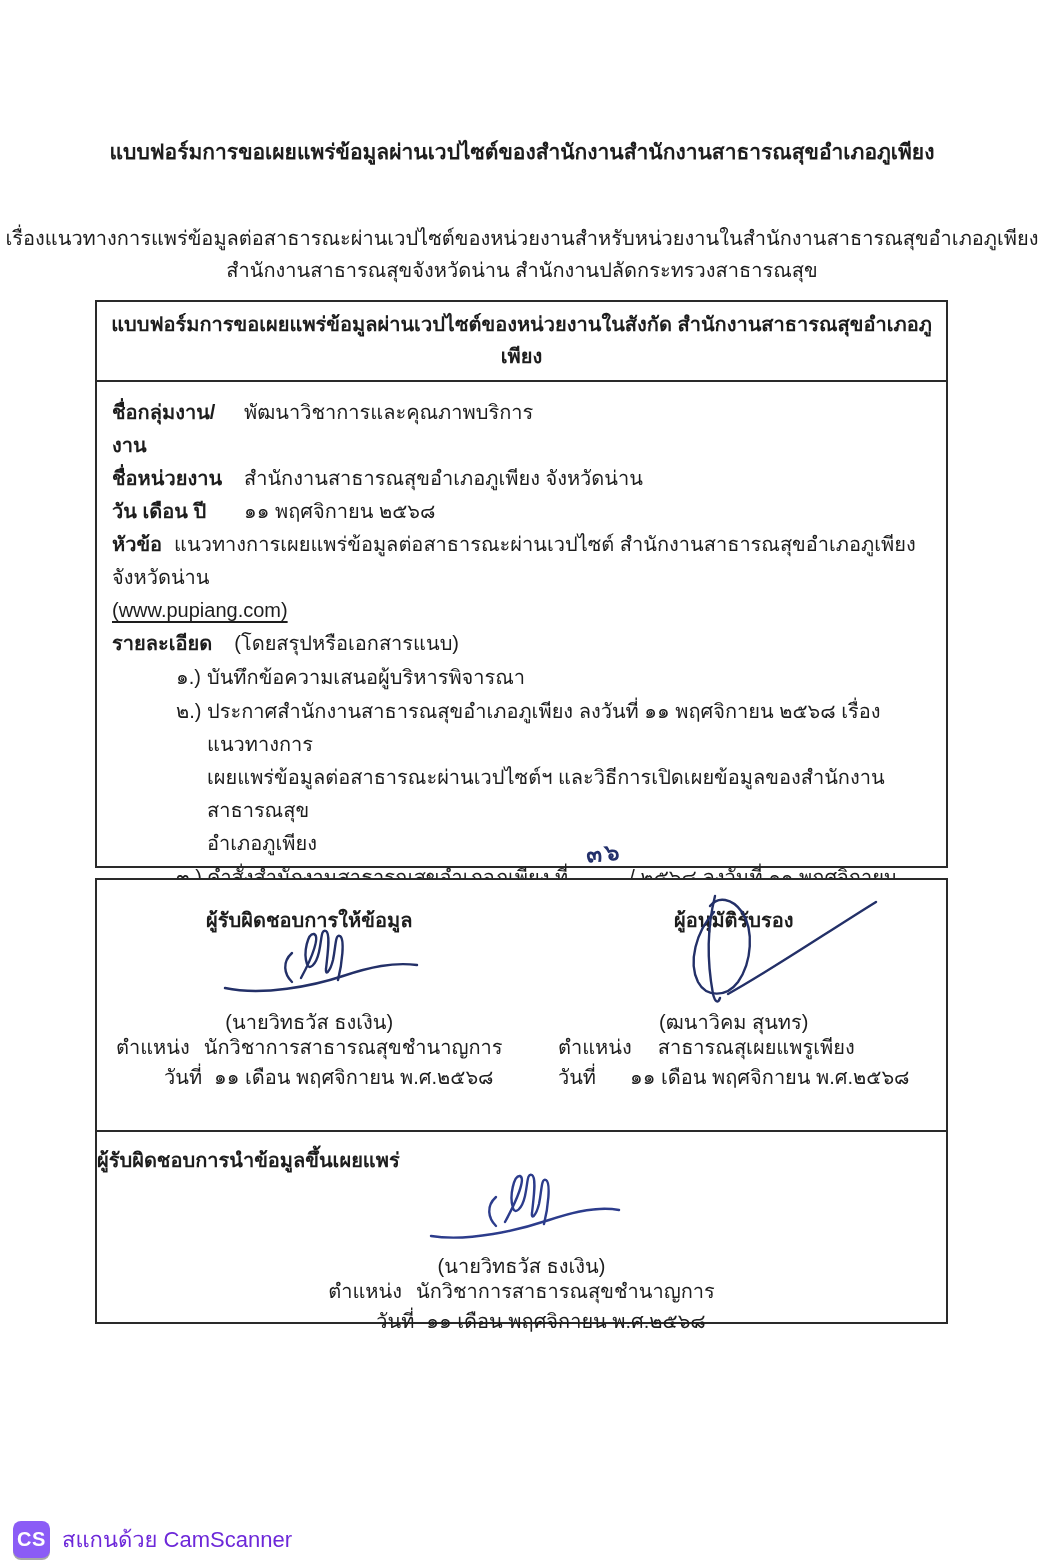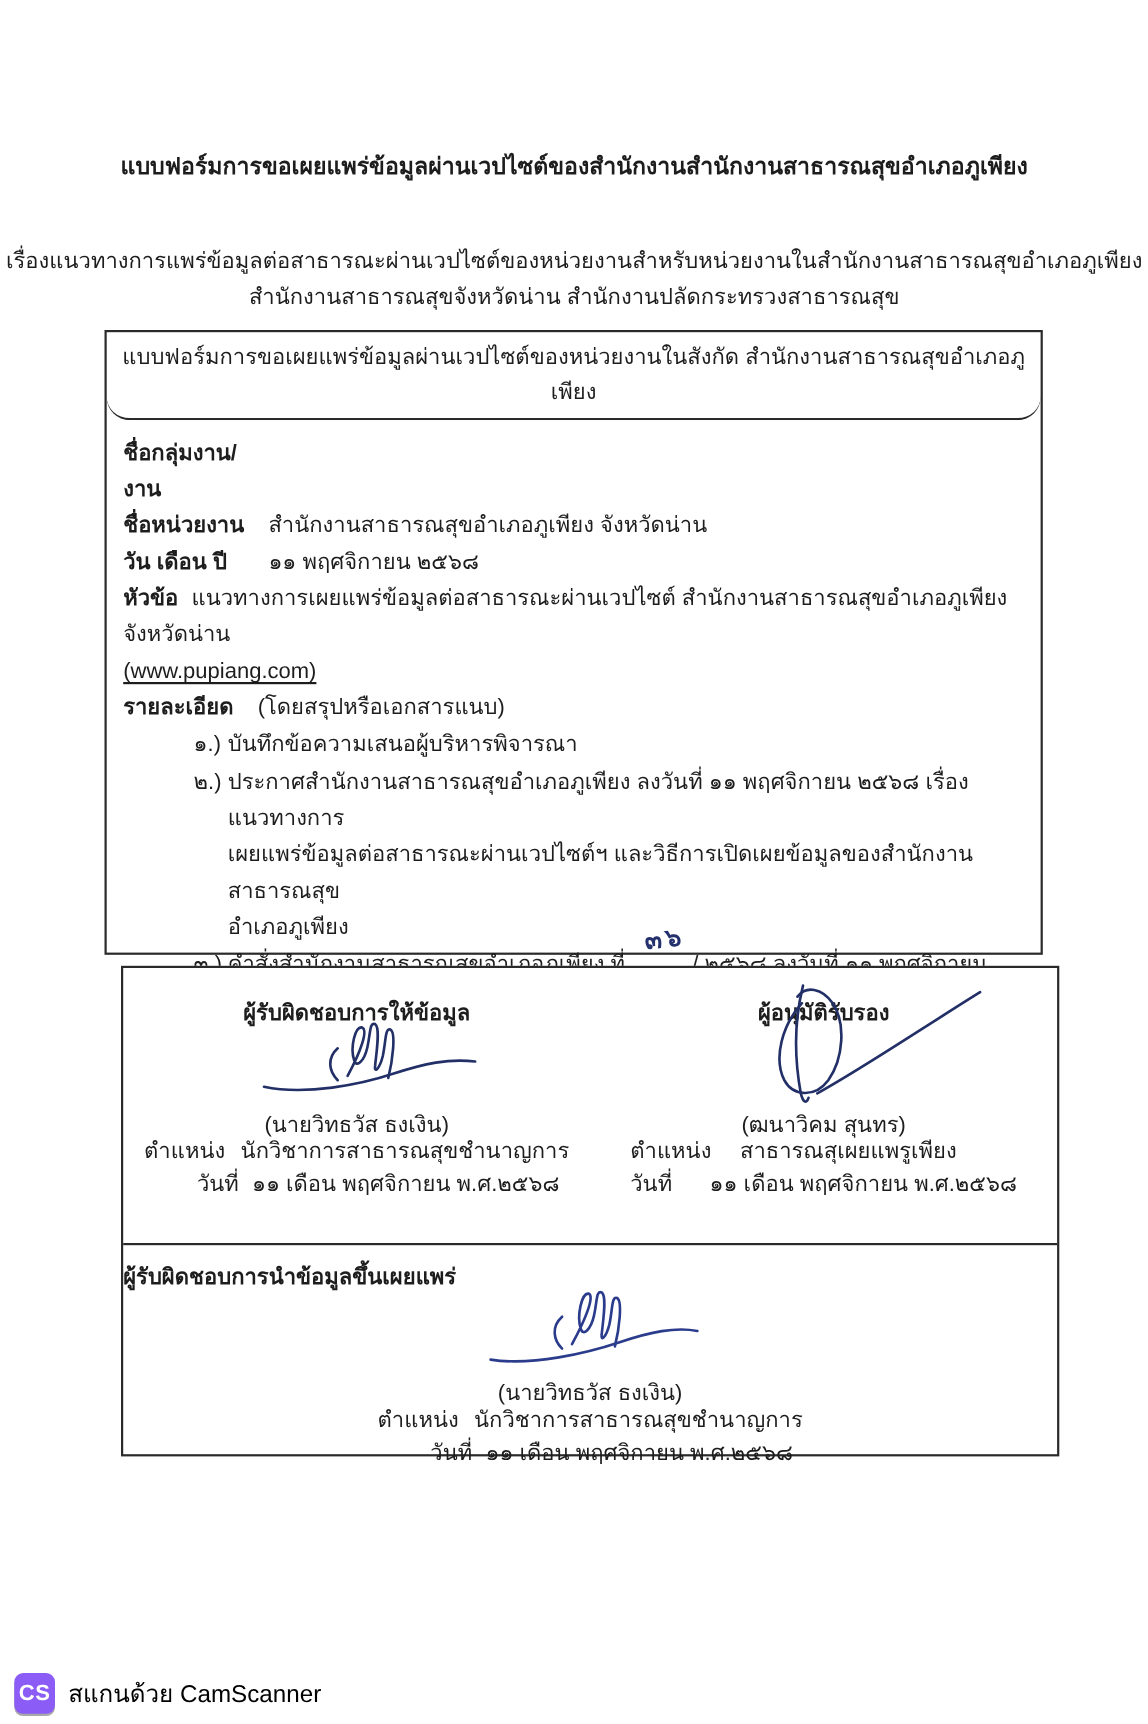--- a/index.html
+++ b/index.html
@@ -16,42 +16,42 @@
     position:absolute;top:222px;left:0;width:100%;
     text-align:center;font-size:20px;line-height:32px;
   }
   .subject .lbl{}
   
   .form-box{
     position:absolute;left:95px;top:300px;width:849px;height:564px;
     border:2px solid #2a2a2a;background:#fff;
   }
   .form-header{
-    border-bottom:2px solid #2a2a2a;text-align:center;font-weight:400;
-    font-size:20px;padding:6px 8px 8px;border-radius:21px;
+    border-bottom:2px solid #2a2a2a;text-align:center;font-weight:700;
+    font-size:20px;padding:6px 8px 8px;
   }
   .form-body{padding:14px 18px 0 15px;font-size:20px;line-height:33px;}
   .frow{display:flex;}
   .flabel{font-weight:700;flex:0 0 132px;}
   .inline-label{font-weight:700;margin-right:12px;margin-top:16px;}
   .url-line{text-decoration:underline;text-underline-offset:4px;}
   .note{margin-left:10px;}
   .item{display:flex;margin-left:64px;margin-top:1px;}
   .inum{flex:0 0 31px;}
   .itext{flex:1;}
   .link{text-decoration:underline;text-underline-offset:4px;color:#1d1d1d;}
   .blank{position:relative;display:inline-block;}
   .hand{
     position:absolute;left:12px;top:-24px;font-size:23px;color:#23306b;
     transform:rotate(-6deg);letter-spacing:3px;font-weight:700;
   }
   
   .sign-box{
     position:absolute;left:95px;top:878px;width:849px;height:442px;
-    border:2px solid #2a2a2a;background:#fff;margin-left:15px;
+    border:2px solid #2a2a2a;background:#fff;
   }
   .sign-top{height:250px;border-bottom:2px solid #2a2a2a;display:flex;position:relative;}
   .sig-col{width:50%;position:relative;font-size:20px;}
   .sig-title{position:absolute;top:24px;left:0;right:0;text-align:center;font-weight:700;}
   .sig-name{position:absolute;top:126px;left:0;right:0;text-align:center;}
   .sig-lines{position:absolute;top:152px;left:0;right:0;display:flex;justify-content:center;}
   .sig-lines .inner{text-align:left;}
   .pos-line{line-height:30px;}
   .pos-line .lb{margin-right:14px;}
   .date-line{line-height:30px;padding-left:48px;}
@@ -63,40 +63,41 @@
   .sb-lines{position:absolute;top:144px;left:0;right:0;display:flex;justify-content:center;}
   .sb-lines .inner{text-align:left;}
   
   .footer{position:absolute;left:13px;top:1521px;display:flex;align-items:center;}
   .cs-badge{
     width:37px;height:37px;border-radius:8px;background:#8b5cf6;
     color:#ffffff;font-weight:700;font-size:20px;display:flex;
     align-items:center;justify-content:center;letter-spacing:0.5px;
     box-shadow:0 2px 0 #a8a8a8;
   }
-  .cs-text{color:#000000;font-size:22px;margin-left:12px;}
+  .cs-text{color:#6d28d9;font-size:22px;margin-left:12px;}
 </style>
 </head>
 <body>
 
 <div class="doc-title">
   <div>แบบฟอร์มการขอเผยแพร่ข้อมูลผ่านเวปไซต์ของสำนักงานสำนักงานสาธารณสุขอำเภอภูเพียง</div>
 </div>
 
 <div class="subject">
   <div><span class="lbl">เรื่อง</span><span>แนวทางการแพร่ข้อมูลต่อสาธารณะผ่านเวปไซต์ของหน่วยงานสำหรับหน่วยงานในสำนักงานสาธารณสุขอำเภอภูเพียง</span></div>
   <div>สำนักงานสาธารณสุขจังหวัดน่าน  สำนักงานปลัดกระทรวงสาธารณสุข</div>
 </div>
 
 <div class="form-box">
   <div class="form-header">แบบฟอร์มการขอเผยแพร่ข้อมูลผ่านเวปไซต์ของหน่วยงานในสังกัด สำนักงานสาธารณสุขอำเภอภูเพียง</div>
   <div class="form-body">
 
     <div class="frow">
       <span class="flabel">ชื่อกลุ่มงาน/งาน</span>
+      <span>พัฒนาวิชาการและคุณภาพบริการ</span>
     </div>
 
     <div class="frow">
       <span class="flabel">ชื่อหน่วยงาน</span>
       <span>สำนักงานสาธารณสุขอำเภอภูเพียง จังหวัดน่าน</span>
     </div>
 
     <div class="frow">
       <span class="flabel">วัน เดือน ปี</span>
       <span>๑๑ พฤศจิกายน ๒๕๖๘</span>

